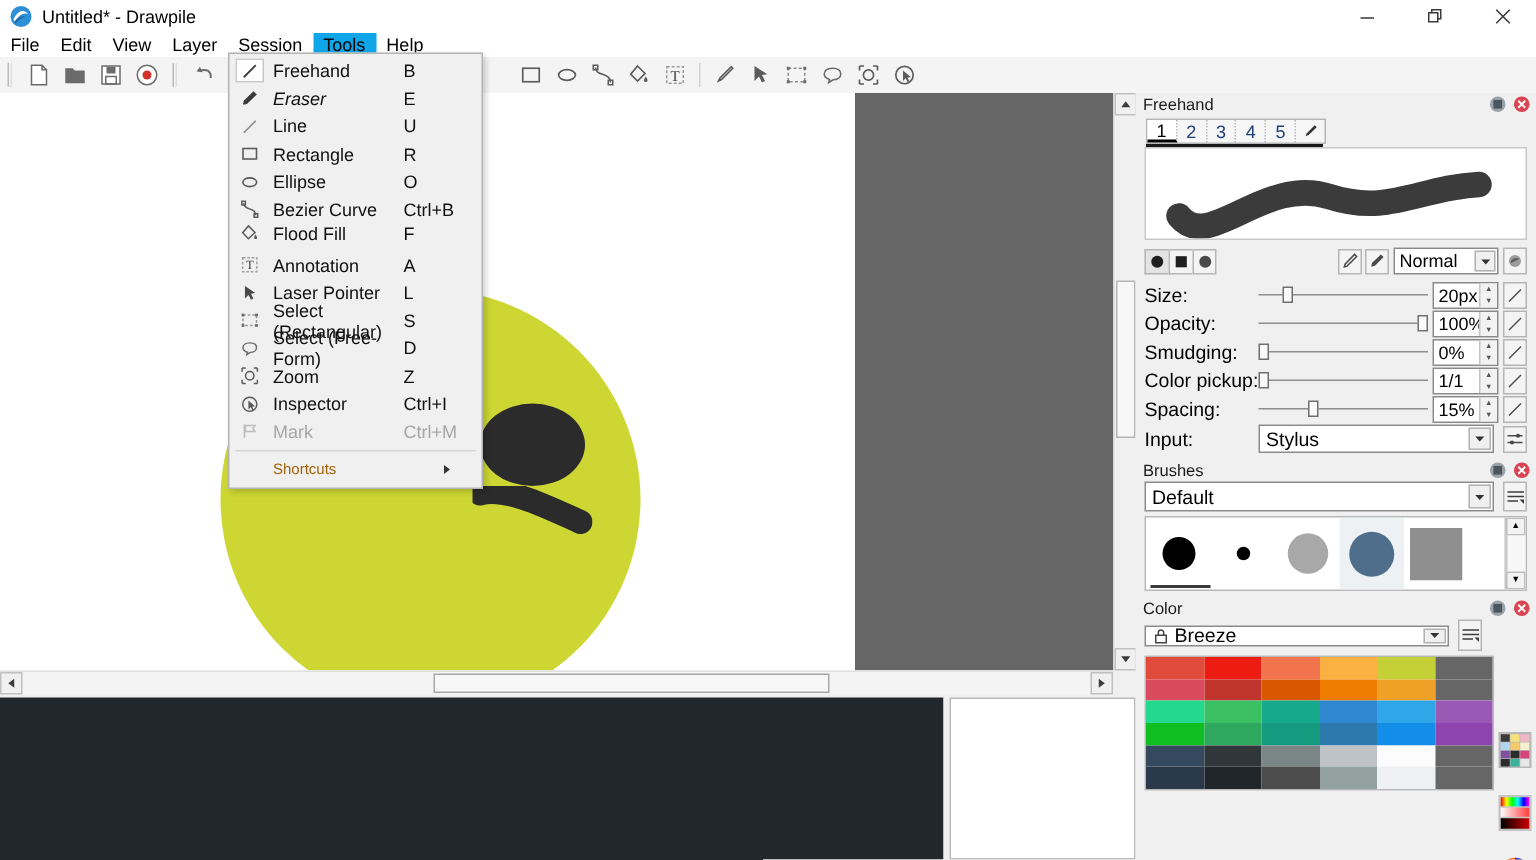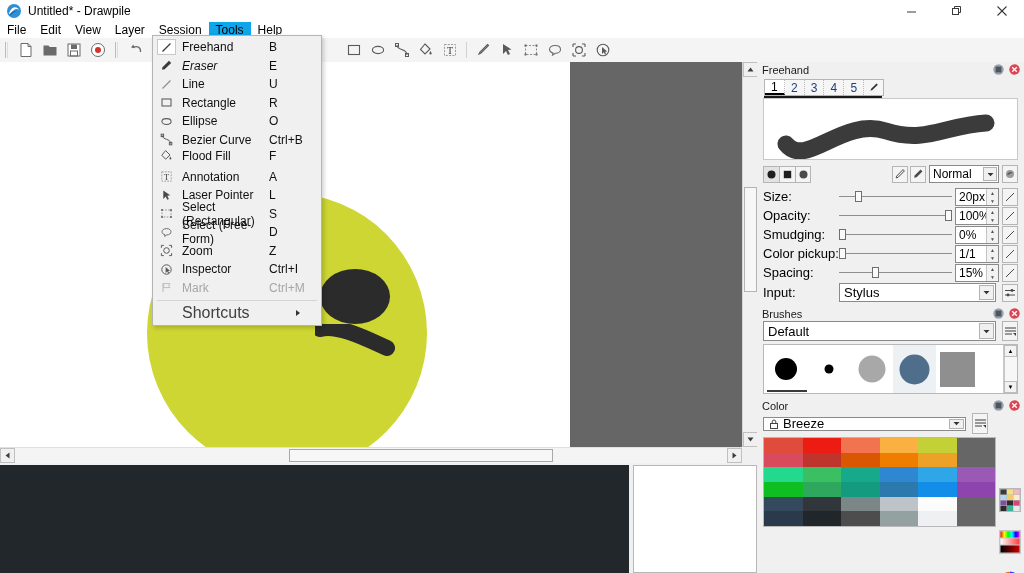--- a/index.html
+++ b/index.html
@@ -970,21 +970,21 @@
         <span style="width: 19px; display: flex; align-items: center; justify-content: center; flex: 0 0 auto;">
           <svg width="13" height="13" viewBox="0 0 13 13">
             <path d="M3 2 V11" stroke="#bdbdbd" stroke-width="1.1"></path>
             <path d="M3.6 2.6 H10 L8.6 4.6 L10 6.6 H3.6 Z" fill="none" stroke="#bdbdbd" stroke-width="1"></path>
           </svg>
         </span>
         <span style="margin-left: 6px; flex: 1 1 0%;">Mark</span>
         <span style="width: 46px; text-align: left; color: rgb(166, 166, 166);">Ctrl+M</span>
       </div>
       <div style="height: 1px; background: rgb(212, 212, 212); margin: 3px 4px;"></div>
-      <div style="display: flex; align-items: center; height: 18.5px; padding: 0px 20px 0px 4px; font-size: 16px; color: #404040;">
+      <div style="display: flex; align-items: center; height: 18.5px; padding: 0px 20px 0px 4px; font-size: 10px; color: #a16207;">
         <span style="width: 19px; display: flex; align-items: center; justify-content: center; flex: 0 0 auto;"></span>
         <span style="margin-left: 6px; flex: 1 1 0%;">Shortcuts</span>
         <span>
           <svg width="6" height="8" viewBox="0 0 6 8">
             <path d="M1 1 L5 4 L1 7 Z" fill="#333"></path>
           </svg>
         </span>
       </div>
     </div>
 

